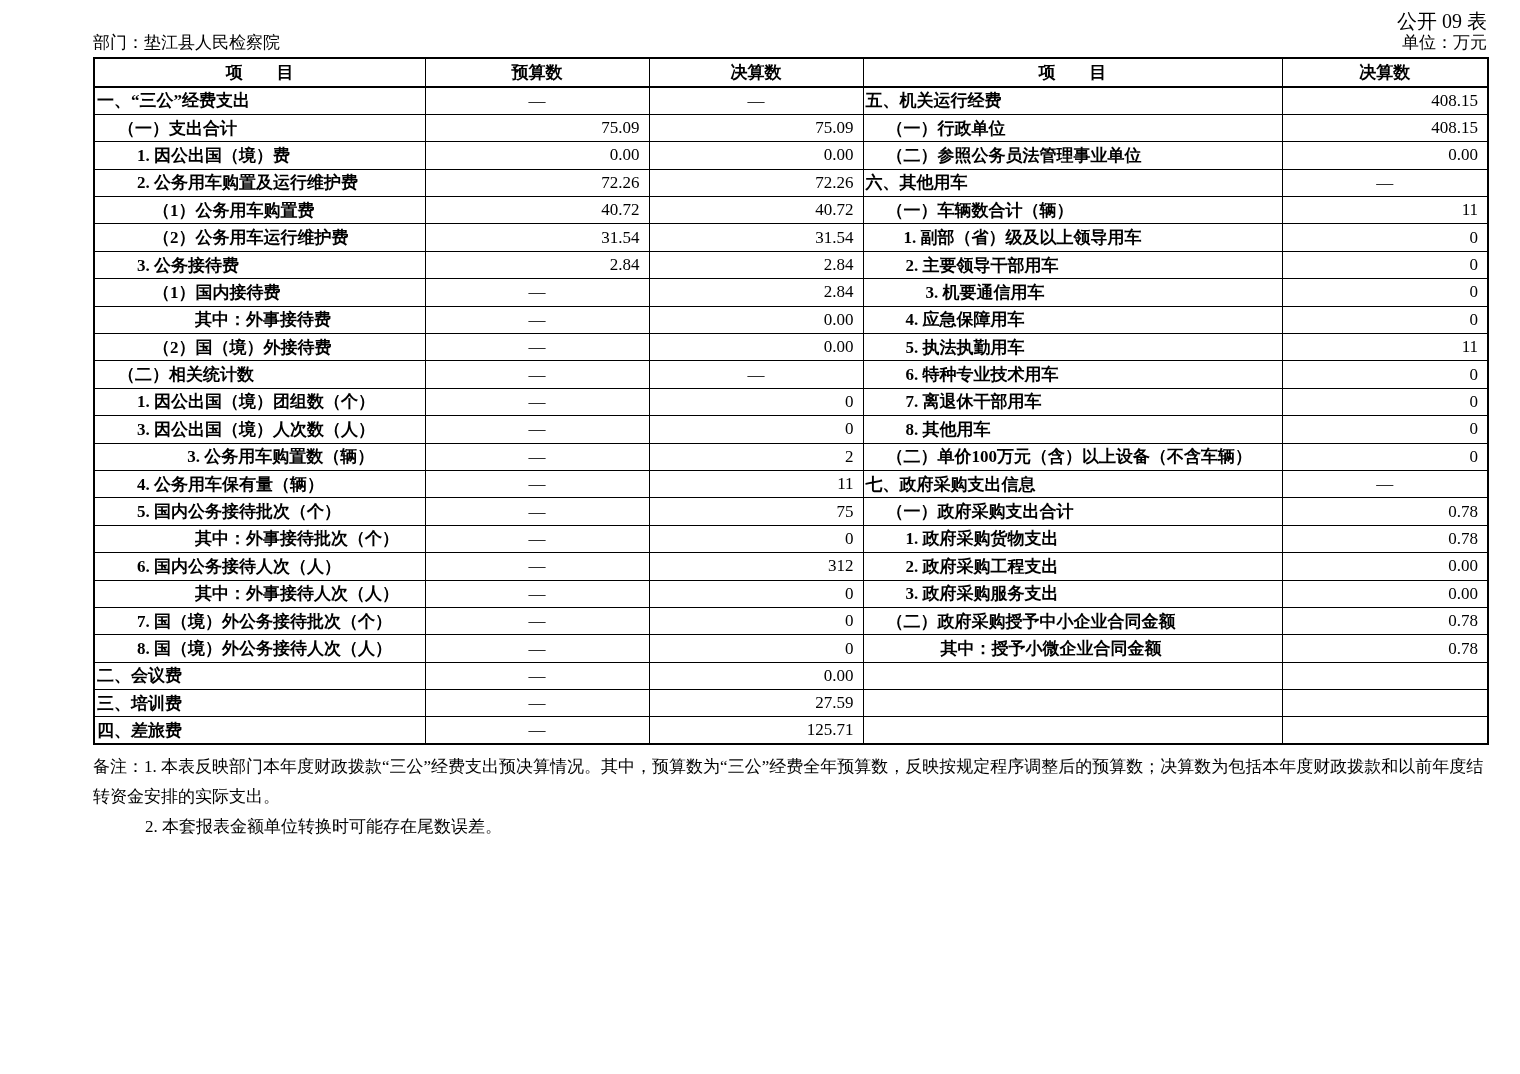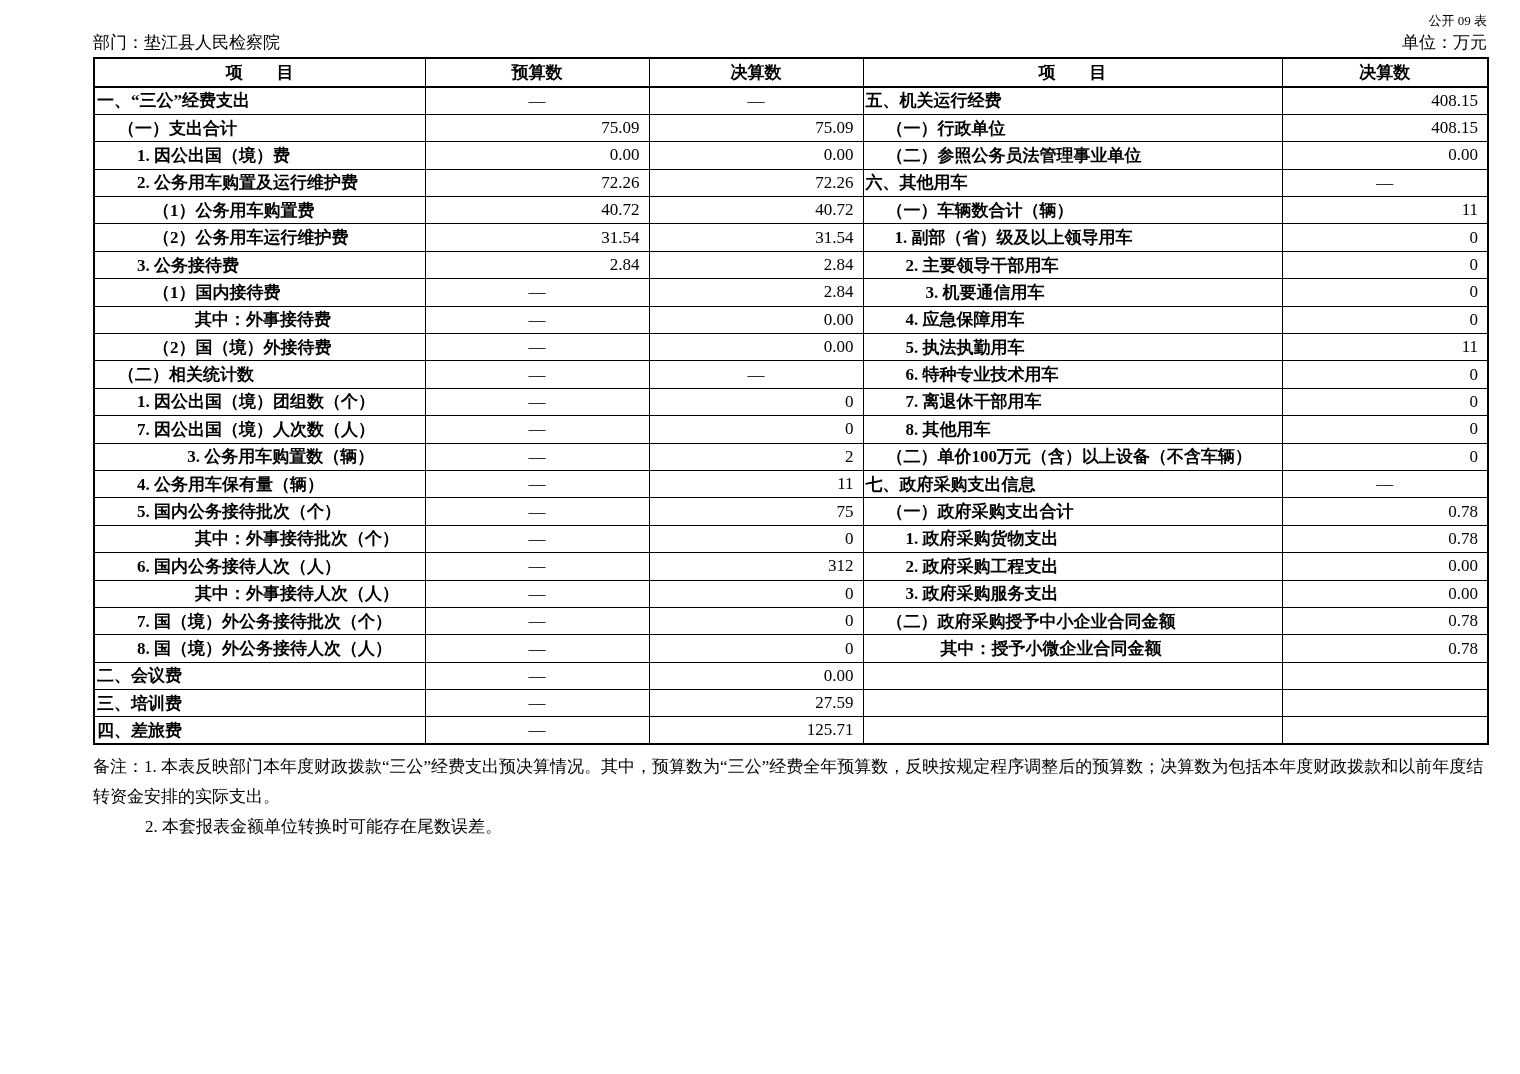--- a/index.html
+++ b/index.html
@@ -14,21 +14,21 @@
   .page-title {
     text-align:center;
     font-size:31px;
     font-weight:bold;
     padding-top:50px;
     letter-spacing:1px;
     font-family:"Liberation Serif","DejaVu Serif",serif;
   }
   .sheet-label {
     text-align:right;
-    font-size:13px;
+    font-size:20px;
     margin-top:10px;
     line-height:22px;
   }
   .meta-row {
     display:flex;
     justify-content:space-between;
     font-size:17px;
     line-height:22px;
     margin-bottom:3px;
   }
@@ -123,21 +123,21 @@
     <td class="lab" style="padding-left: 58px;">（1）公务用车购置费</td>
     <td class="num">40.72</td>
     <td class="num">40.72</td>
     <td class="lab" style="padding-left: 23px;">（一）车辆数合计（辆）</td>
     <td class="num">11</td>
   </tr>
         <tr>
     <td class="lab" style="padding-left: 58px;">（2）公务用车运行维护费</td>
     <td class="num">31.54</td>
     <td class="num">31.54</td>
-    <td class="lab" style="padding-left: 31px;">1. 副部（省）级及以上领导用车</td>
+    <td class="lab" style="padding-left: 40px;">1. 副部（省）级及以上领导用车</td>
     <td class="num">0</td>
   </tr>
         <tr>
     <td class="lab" style="padding-left: 42px;">3. 公务接待费</td>
     <td class="num">2.84</td>
     <td class="num">2.84</td>
     <td class="lab" style="padding-left: 42px;">2. 主要领导干部用车</td>
     <td class="num">0</td>
   </tr>
         <tr>
@@ -169,21 +169,21 @@
     <td class="num">0</td>
   </tr>
         <tr>
     <td class="lab" style="padding-left: 42px;">1. 因公出国（境）团组数（个）</td>
     <td class="dash">—</td>
     <td class="num">0</td>
     <td class="lab" style="padding-left: 42px;">7. 离退休干部用车</td>
     <td class="num">0</td>
   </tr>
         <tr>
-    <td class="lab" style="padding-left: 42px;">7. 因公出国（境）人次数（人）</td>
+    <td class="lab" style="padding-left: 42px;">3. 因公出国（境）人次数（人）</td>
     <td class="dash">—</td>
     <td class="num">0</td>
     <td class="lab" style="padding-left: 42px;">8. 其他用车</td>
     <td class="num">0</td>
   </tr>
         <tr>
     <td class="lab" style="padding-left: 42px; text-align: center;">3. 公务用车购置数（辆）</td>
     <td class="dash">—</td>
     <td class="num">2</td>
     <td class="lab" style="padding-left: 23px;">（二）单价100万元（含）以上设备（不含车辆）</td>

